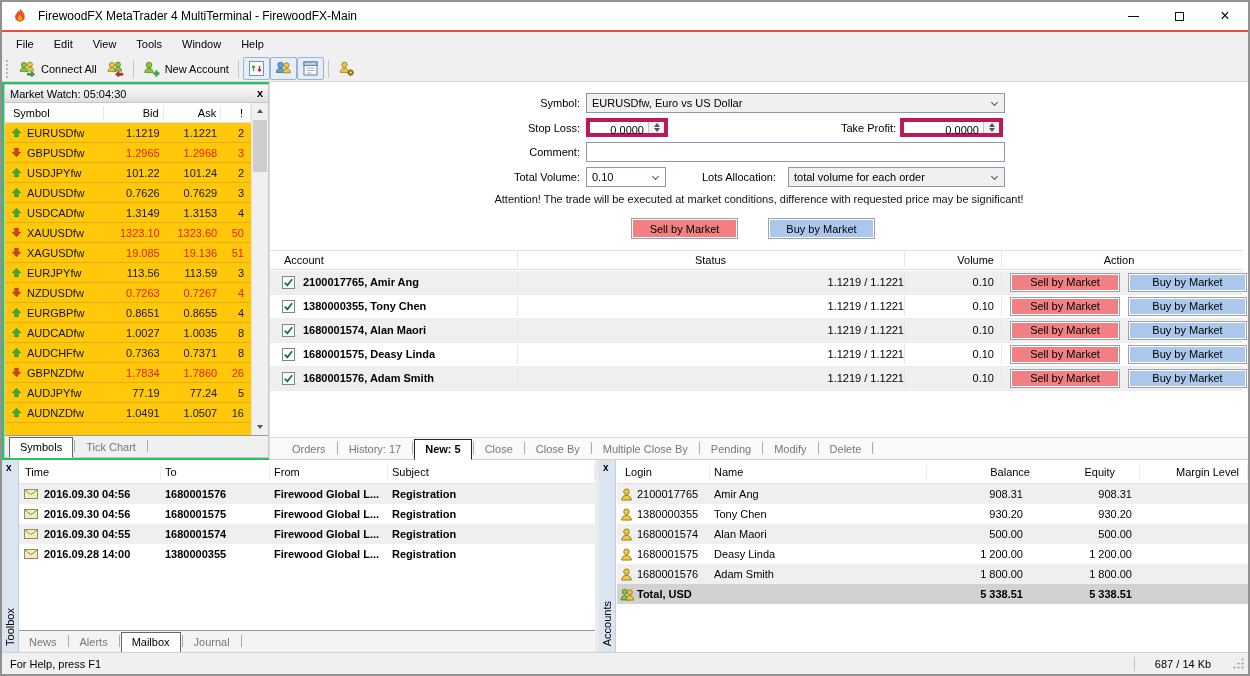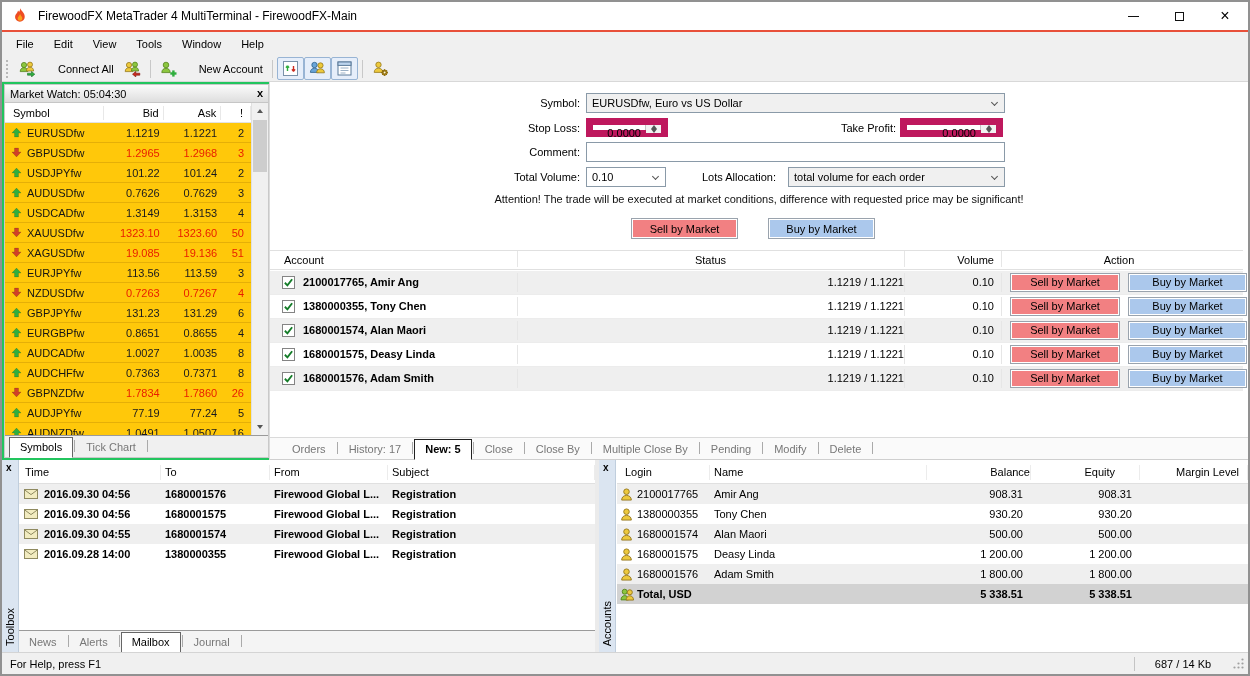--- a/index.html
+++ b/index.html
@@ -13,21 +13,21 @@
 .winbtn{width:46px;display:flex;align-items:center;justify-content:center;cursor:default}
 .minglyph{width:11px;border-top:1px solid #111}
 .maxglyph{width:9px;height:9px;border:1px solid #111}
 .closeglyph{font-size:16px;line-height:1}
 .accent{position:absolute;top:28px;left:0;right:0;height:2px;background:var(--accent-line,#e8503a)}
 
 .menubar{position:absolute;top:30px;left:0;right:0;height:24px;background:#f0f0f0;display:flex;align-items:center;padding-left:4px}
 .mi{padding:4px 10px}
 .toolbar{position:absolute;top:54px;left:0;right:0;height:26px;background:#f0f0f0;display:flex;align-items:center;border-bottom:1px solid #d8d8d8}
 .grip{width:4px;height:18px;margin:0 4px;border-left:2px dotted #b8b8b8}
-.tbtn{display:flex;align-items:center;gap:22px;padding:3px 5px}
+.tbtn{display:flex;align-items:center;gap:5px;padding:3px 5px}
 .tbtn svg{width:17px;height:17px;display:block}
 .tbtn.pressed{border:1px solid #98b4d4;background:#e6eefa;border-radius:2px;padding:2px 4px}
 .tsep{width:1px;height:18px;background:#c8c8c8;margin:0 4px}
 
 .mw{position:absolute;top:82px;left:2px;width:265px;height:374px;border:1px solid #c9c9c9;background:#fff}
 .mw-title{height:18px;background:linear-gradient(#fbfbfb,#dedede);border-bottom:1px solid #c6c6c6;display:flex;align-items:center;padding:0 5px}
 .mw-title .ttl{flex:1}
 .xglyph{font-weight:bold;font-size:11px;line-height:1}
 .mw-head{position:absolute;top:18px;left:0;right:17px;height:20px;display:flex;align-items:center;background:#fff;border-bottom:1px solid #e2e2e2}
 .mw-head span{border-right:1px solid #e8e8e8;height:14px;line-height:14px}
@@ -55,21 +55,21 @@
 .tab{padding:3px 10px 4px;color:#777;white-space:nowrap}
 .tab.active{background:#fff;border:1px solid #666;border-bottom:1px solid #fff;color:#000;margin-bottom:-1px}
 .tab.active2{background:#fff;border:1px solid #222;border-bottom:1px solid #fff;color:#000;font-weight:bold;margin-bottom:-1px}
 .tabsep{width:1px;height:12px;background:#aaa;margin:0 1px 5px}
 
 .trade{position:absolute;top:80px;left:267px;right:0;height:378px;background:#fff;border-left:1px solid #dcdcdc}
 .flabel{position:absolute;height:20px;line-height:20px;text-align:right}
 .combo{position:absolute;height:20px;border:1px solid #8a9aa8;background:#f0f0f0;display:flex;align-items:center;padding:0 20px 0 5px;white-space:nowrap;overflow:hidden}
 .combo.white{background:#fff}
 .chev{position:absolute;right:7px;top:6px;width:5px;height:5px;border-right:1.5px solid #555;border-bottom:1.5px solid #555;transform:rotate(45deg)}
-.spinf{position:absolute;height:19px;border:7px solid #be185d;background:#fff;padding-right:20px;text-align:right;line-height:17px}
+.spinf{position:absolute;height:19px;border:4px solid #be185d;background:#fff;padding-right:20px;text-align:right;line-height:17px}
 .spin{position:absolute;right:0;top:0;bottom:0;width:16px;display:flex;flex-direction:column;border-left:1px solid #c4c4c4}
 .spin>span{flex:1;display:flex;align-items:center;justify-content:center;background:#f2f2f2}
 .inputbox{position:absolute;height:20px;border:1px solid #8a9aa8;background:#fff}
 .attention{position:absolute;top:111px;left:10px;right:10px;text-align:center;color:#101010}
 .bigbtn{position:absolute;height:21px;border:1px solid #9aa3ad;box-shadow:inset 0 0 0 1px #fff;display:flex;align-items:center;justify-content:center;font-family:inherit;font-size:11px}
 .bigbtn.sell,.rowbtn.sell{background:var(--sell-bg,#f28082)}
 .bigbtn.buy,.rowbtn.buy{background:var(--buy-bg,#abc8ec)}
 .ot-head{position:absolute;top:168px;left:0;right:5px;height:20px;border-top:1px solid #e0e0e0;border-bottom:1px solid #e0e0e0}
 .ot-head span{position:absolute;top:0;line-height:19px}
 .oh0{left:14px}.oh1{left:247px;width:387px;text-align:center}.oh2{left:634px;width:90px;text-align:right}.oh3{left:731px;right:6px;text-align:center}
@@ -364,33 +364,20 @@
           <span class="cell c-ask num">0.7267</span>
           <span class="cell c-spr num">4</span>
         </div>
         <div class="mw-row">
           <span class="cell c-sym">
             <span class="arr up">
               <svg viewBox="0 0 12 12">
                 <path d="M6 1.2 11 6.6H8.2V10.8H3.8V6.6H1Z" fill="currentColor" stroke="rgba(0,0,0,.3)" stroke-width=".5"></path>
               </svg>
             </span>
-            <span class="symtxt">GBPJPYfw</span>
-          </span>
-          <span class="cell c-bid num">131.23</span>
-          <span class="cell c-ask num">131.29</span>
-          <span class="cell c-spr num">6</span>
-        </div>
-        <div class="mw-row">
-          <span class="cell c-sym">
-            <span class="arr up">
-              <svg viewBox="0 0 12 12">
-                <path d="M6 1.2 11 6.6H8.2V10.8H3.8V6.6H1Z" fill="currentColor" stroke="rgba(0,0,0,.3)" stroke-width=".5"></path>
-              </svg>
-            </span>
             <span class="symtxt">EURGBPfw</span>
           </span>
           <span class="cell c-bid num">0.8651</span>
           <span class="cell c-ask num">0.8655</span>
           <span class="cell c-spr num">4</span>
         </div>
         <div class="mw-row">
           <span class="cell c-sym">
             <span class="arr up">
               <svg viewBox="0 0 12 12">

